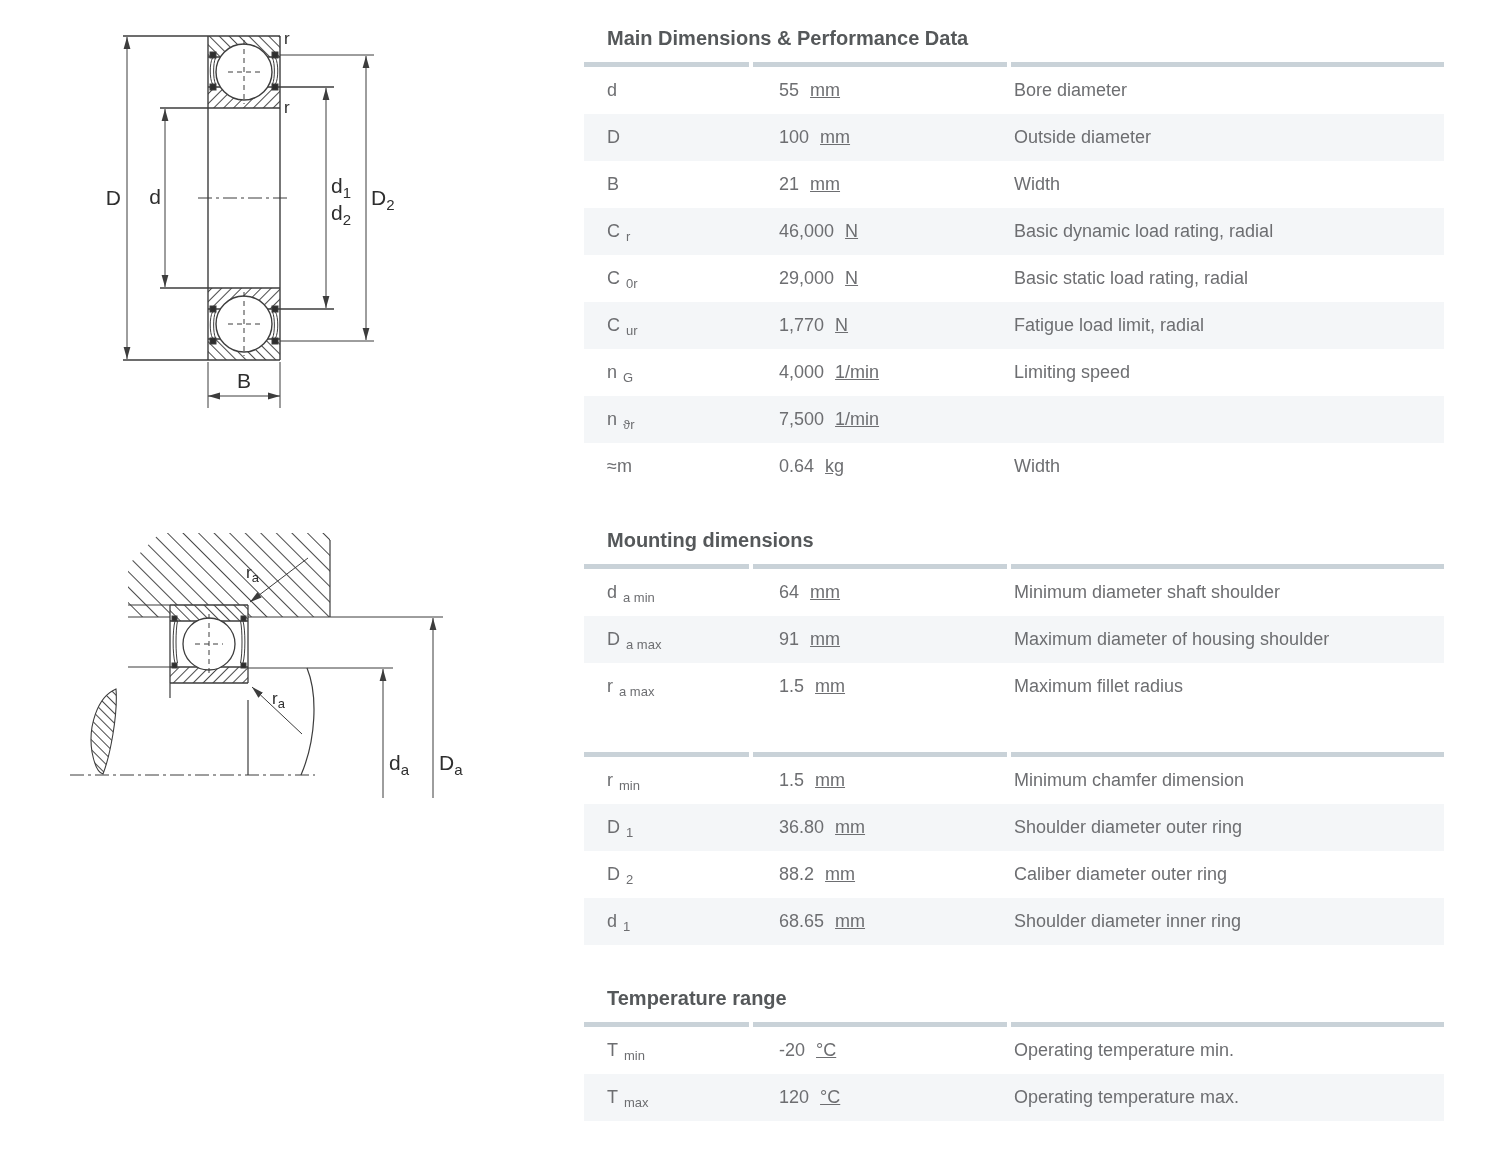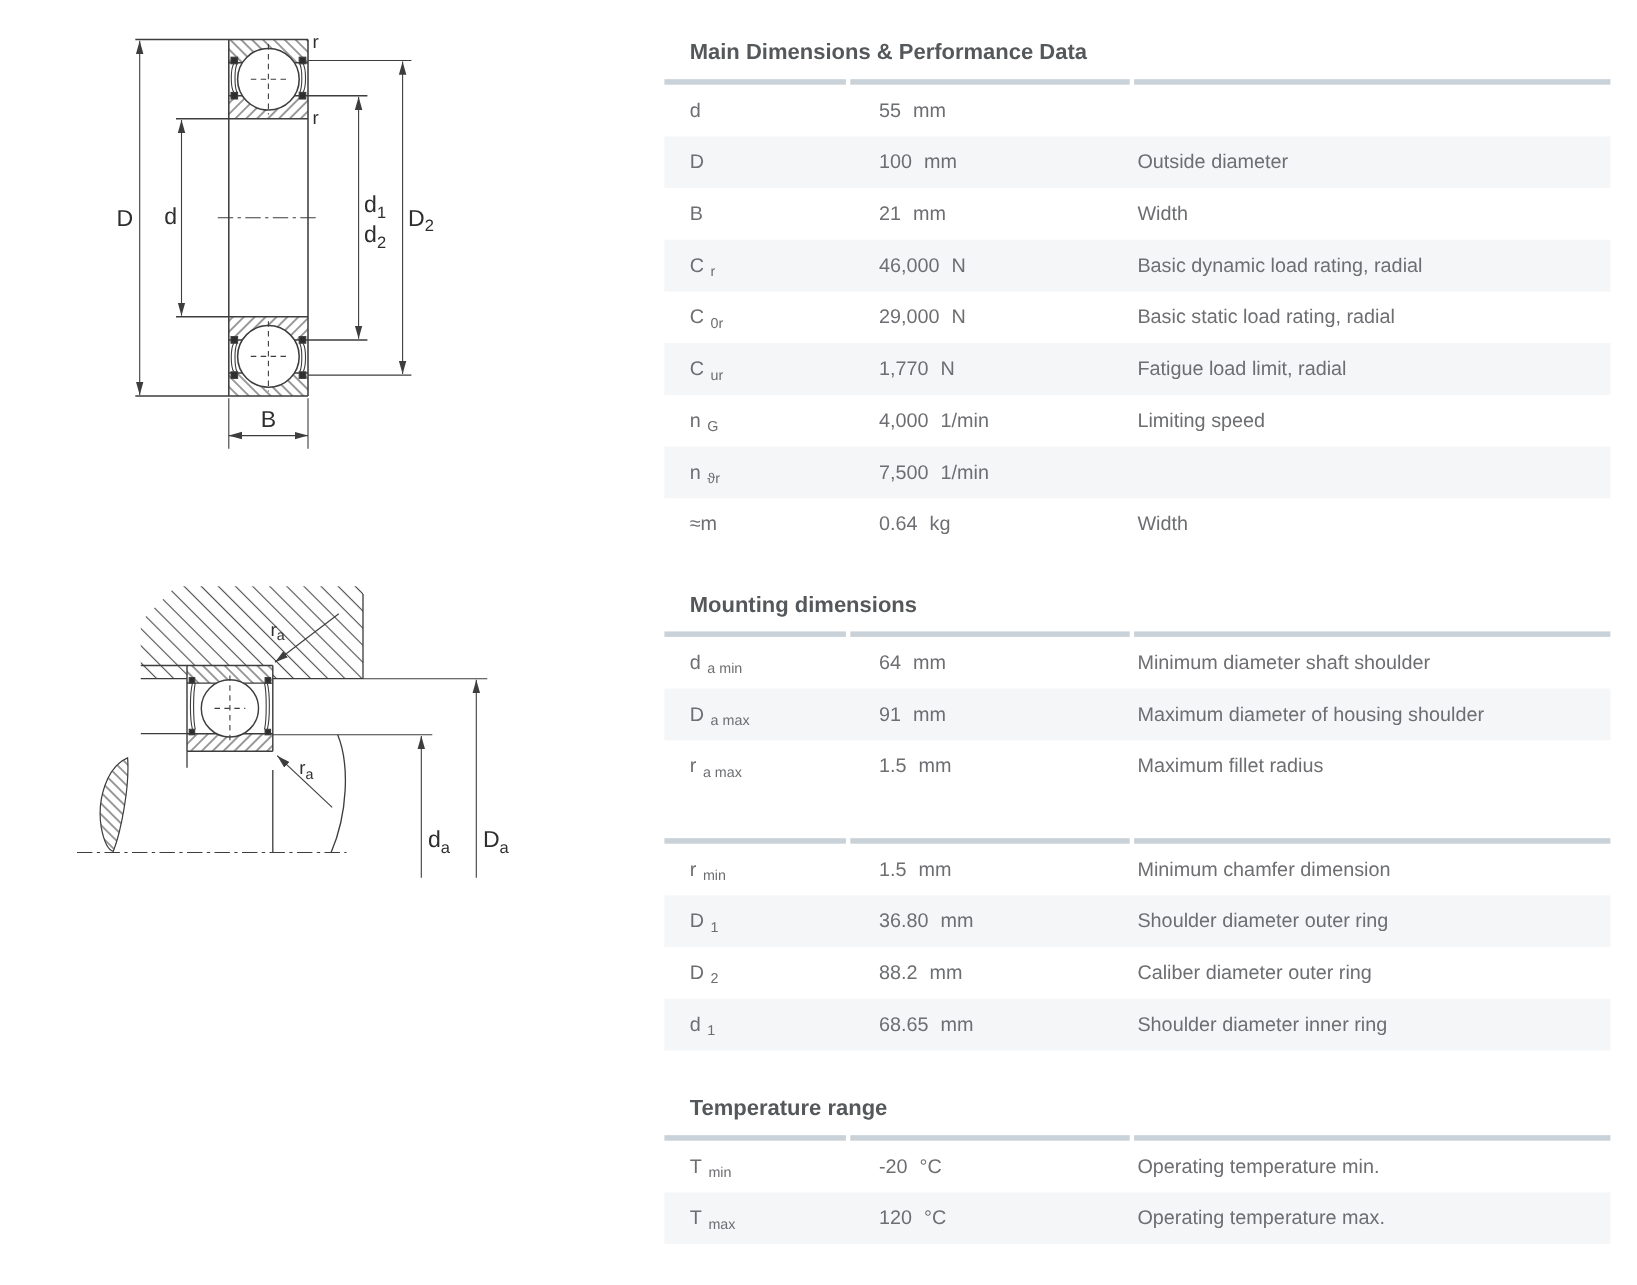--- a/index.html
+++ b/index.html
@@ -1,38 +1,38 @@
 <!DOCTYPE html>
 <html><head>
 <meta charset="utf-8">
 <style>
   html,body{margin:0;padding:0;background:#fff;}
   .page{position:relative;width:1488px;height:1168px;background:#fff;overflow:hidden;
         font-family:"Liberation Sans","DejaVu Sans",sans-serif;}
   #drawings{position:absolute;left:0;top:0;}
-  .specs{position:absolute;left:604px;top:0;width:860px;margin-top:10px;}
+  .specs{position:absolute;left:584px;top:0;width:860px;}
   .section-title{font-size:20px;line-height:23px;font-weight:bold;color:#55585a;
                  padding-left:23px;margin:0 0 12px 0;}
   .section:nth-of-type(1){margin-top:27px;}
   .section:nth-of-type(2){margin-top:39px;}
   .section:nth-of-type(3){margin-top:42px;}
   .section:nth-of-type(4){margin-top:42px;}
   .hbar{display:flex;height:5px;column-gap:4px;}
   .hbar .seg{background:#c9d2d8;}
   .hbar .s1{width:165px;}
   .hbar .s2{width:254px;}
   .hbar .s3{flex:1;}
   .row{display:grid;grid-template-columns:168px 258px 1fr;height:47px;align-items:center;
        font-size:18px;color:#6d6e71;}
   .row.alt{background:#f4f6f8;}
   .c1{padding-left:23px;}
   .c2{padding-left:27px;}
   .c3{padding-left:4px;}
   .sub{font-size:13px;position:relative;top:4px;margin-left:6px;}
-  .unit{margin-left:11px;}
+  .unit{margin-left:11px;text-decoration:underline;}
   svg text{fill:#2e2e2e;}
 </style>
 </head>
 <body>
 
 <div class="page">
 
   <svg id="drawings" width="588" height="1168" viewBox="0 0 588 1168">
     <defs>
       <pattern id="hf" width="7" height="7" patternUnits="userSpaceOnUse" patternTransform="rotate(-45)">
@@ -193,20 +193,21 @@
       <div class="section">
         <div class="section-title">Main Dimensions &amp; Performance Data</div>
         <div class="hbar">
           <div class="seg s1"></div>
           <div class="seg s2"></div>
           <div class="seg s3"></div>
         </div>
         <div class="row">
           <div class="c1"><span>d</span></div>
           <div class="c2"><span>55</span><span class="unit">mm</span></div>
+          <div class="c3"><span>Bore diameter</span></div>
         </div>
         <div class="row alt">
           <div class="c1"><span>D</span></div>
           <div class="c2"><span>100</span><span class="unit">mm</span></div>
           <div class="c3"><span>Outside diameter</span></div>
         </div>
         <div class="row">
           <div class="c1"><span>B</span></div>
           <div class="c2"><span>21</span><span class="unit">mm</span></div>
           <div class="c3"><span>Width</span></div>

